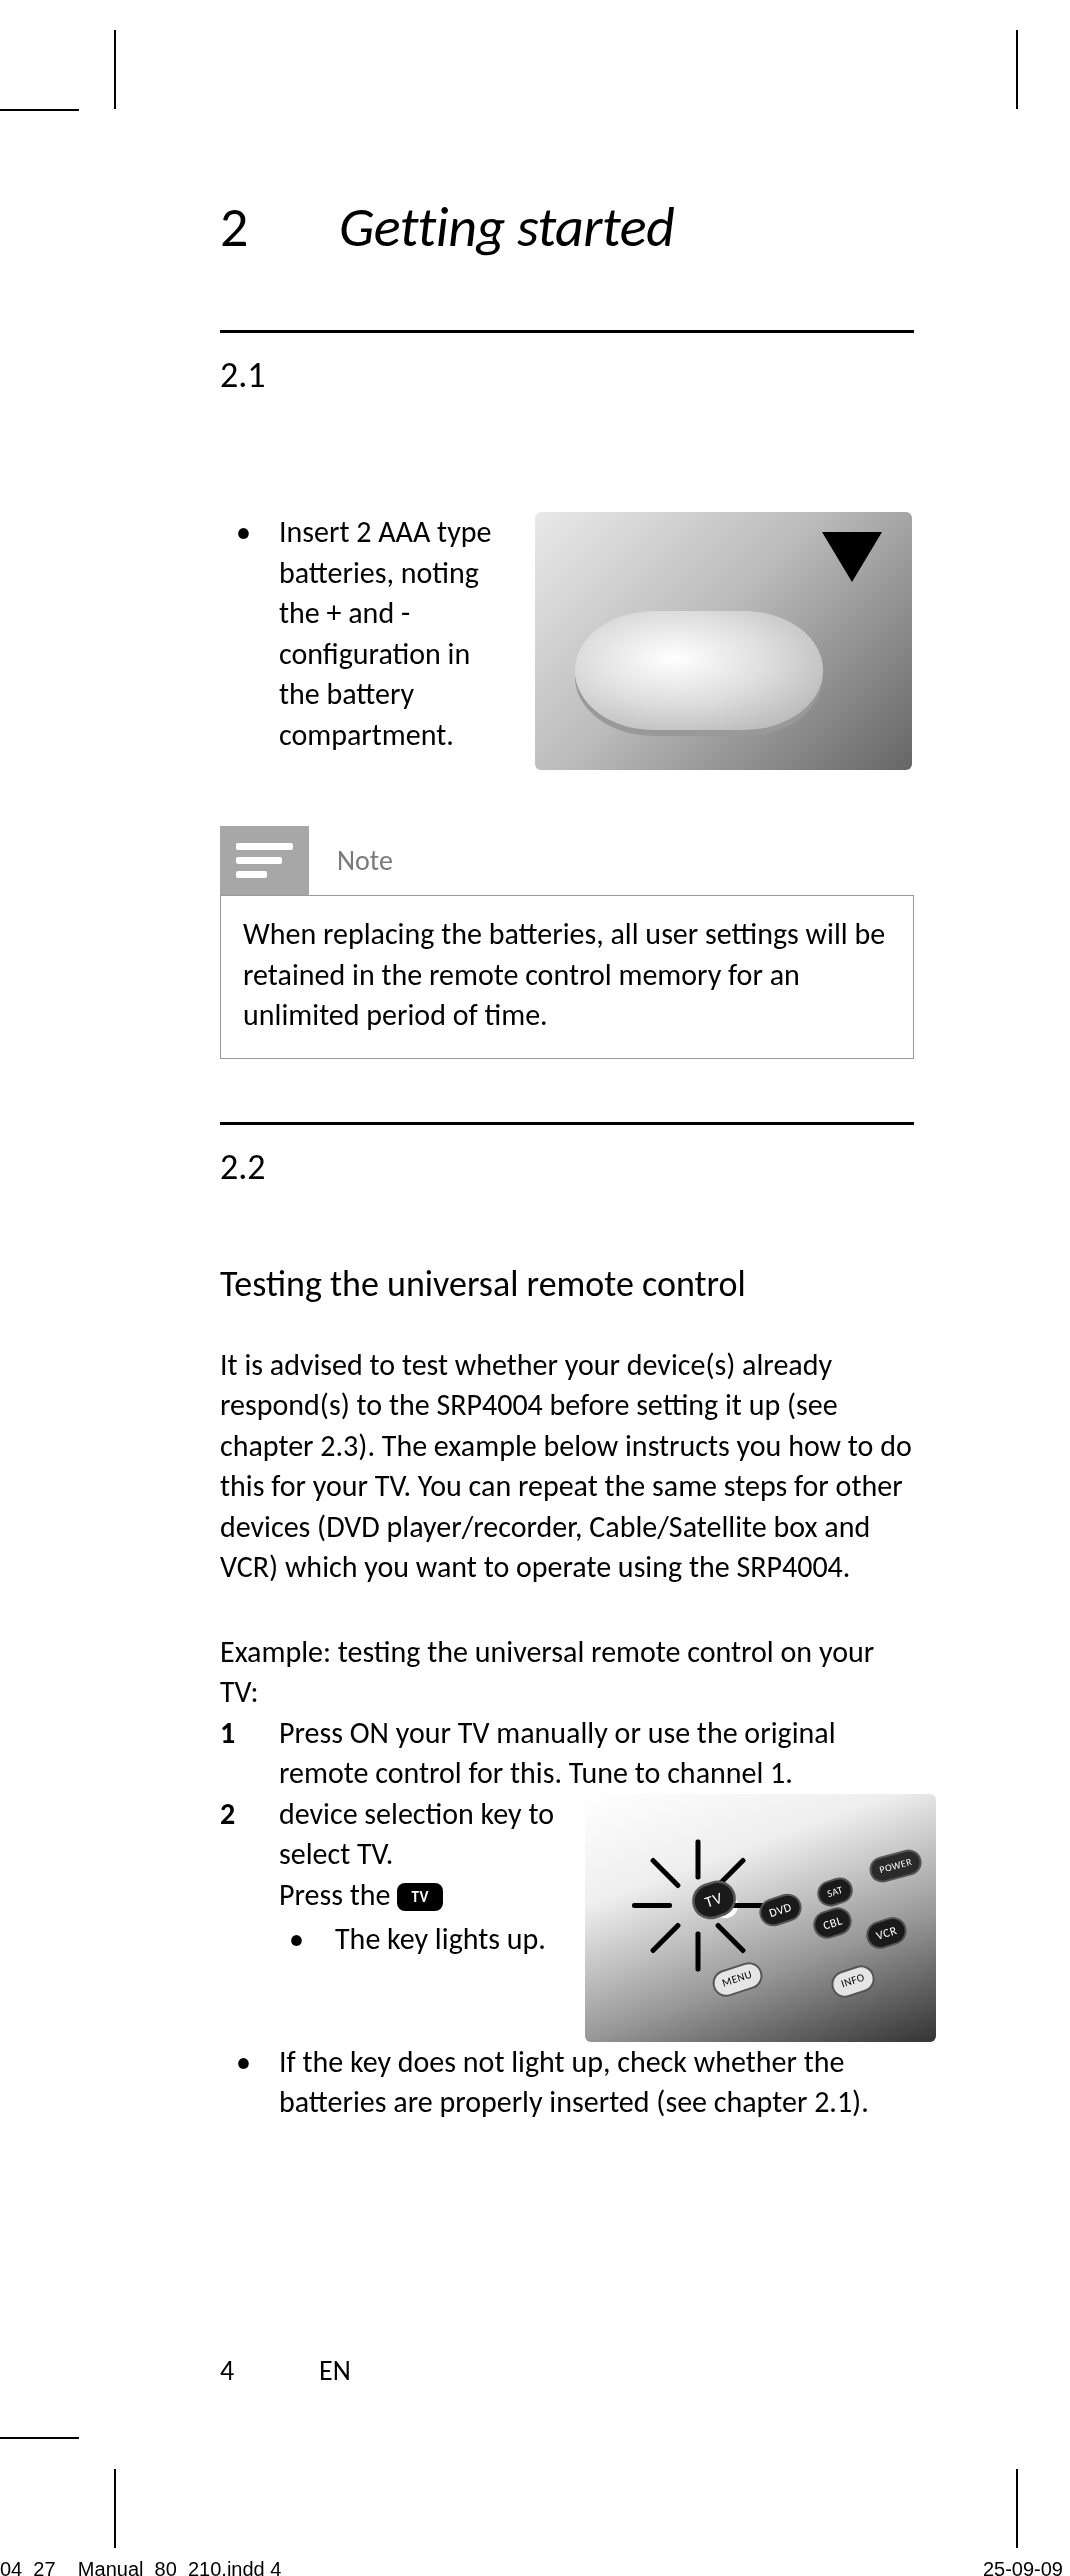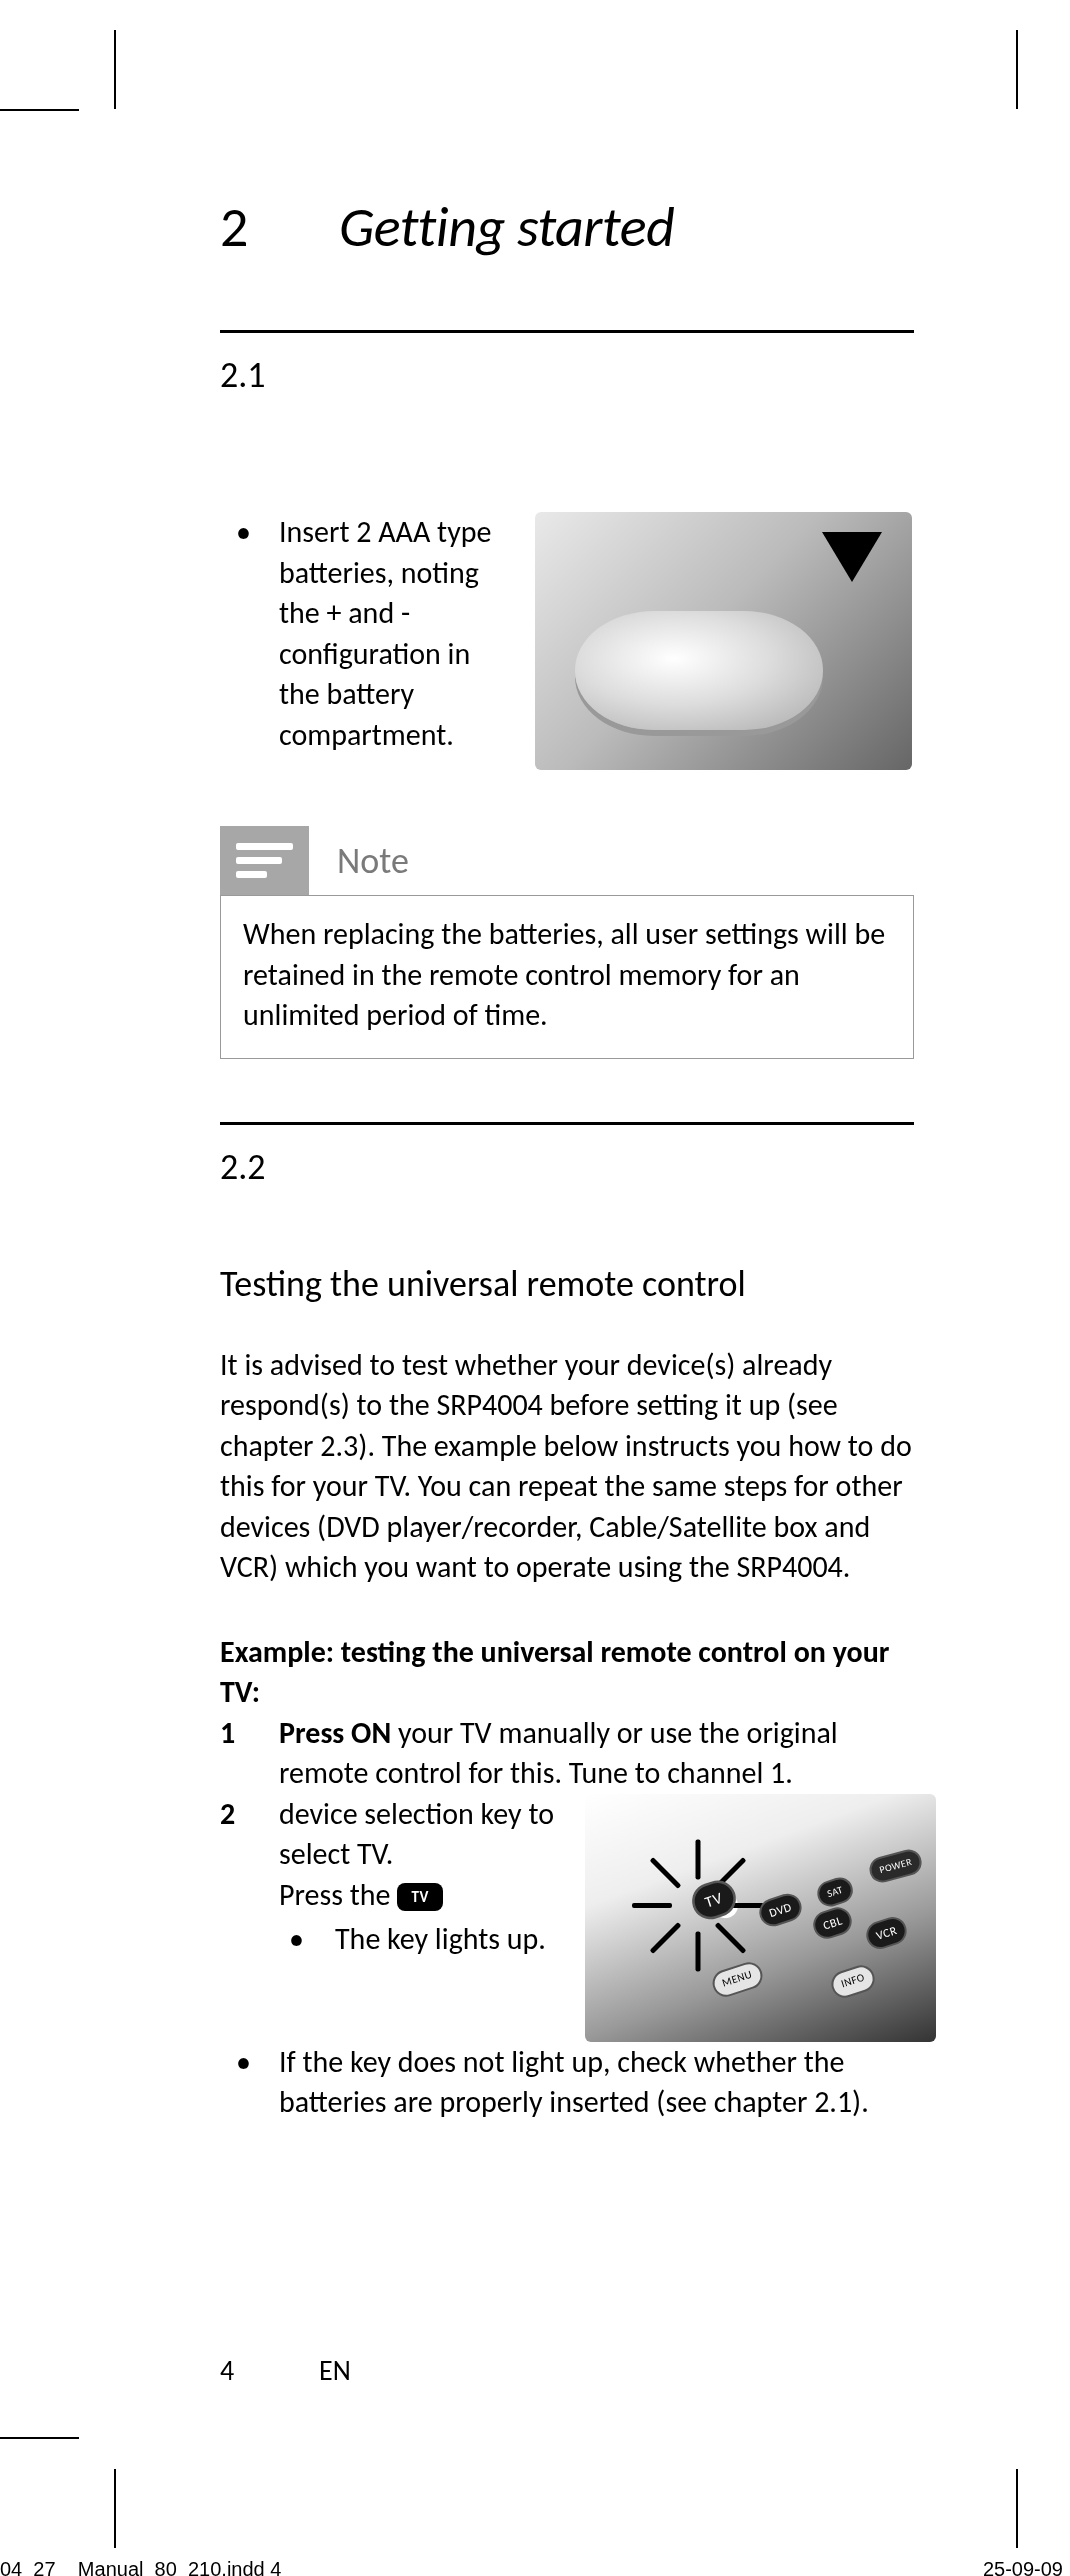--- a/index.html
+++ b/index.html
@@ -69,31 +69,31 @@
   .note-head { display: flex; align-items: center; gap: 28px; margin-bottom: 0; }
   .note-icon {
     width: 89px; height: 69px; background: #a7a7a7;
     display: flex; flex-direction: column; justify-content: center; gap: 7px;
     padding: 14px 16px;
   }
   .note-icon span { display:block; height:7px; background:#fff; border-radius:2px; }
   .note-icon span:nth-child(1){ width: 100%; }
   .note-icon span:nth-child(2){ width: 80%; }
   .note-icon span:nth-child(3){ width: 55%; }
-  .note-label { font-size: 36px; color: #7a7a7a; font-weight: 400; }
+  .note-label { font-size: 28px; color: #7a7a7a; font-weight: 400; }
   .note-box {
     border: 1.5px solid #999; padding: 18px 22px 22px 22px;
     font-size: 30px; line-height: 1.35;
   }
 
   .sec-2-2 { margin-top: 63px; }
 
   .para { font-size: 30px; line-height: 1.35; margin-bottom: 32px; }
   .para-strong-lead { font-size: 30px; line-height: 1.35; }
-  .strong { font-weight: 700; margin-top: 44px; }
+  .strong { font-weight: 400; margin-top: 44px; }
 
   .step-row { display: flex; }
   .step-num { width: 59px; flex: 0 0 59px; font-size: 30px; font-weight: 600; line-height: 1.35; }
   .step-body { font-size: 30px; line-height: 1.35; flex: 1; }
 
   .step-two-col { display: flex; gap: 18px; align-items: flex-start; }
   .step-two-col .text-side { flex: 0 0 288px; }
   .step-two-col .img-side  { flex: 1; }
 
   .sub-bullet-row { display: flex; }

